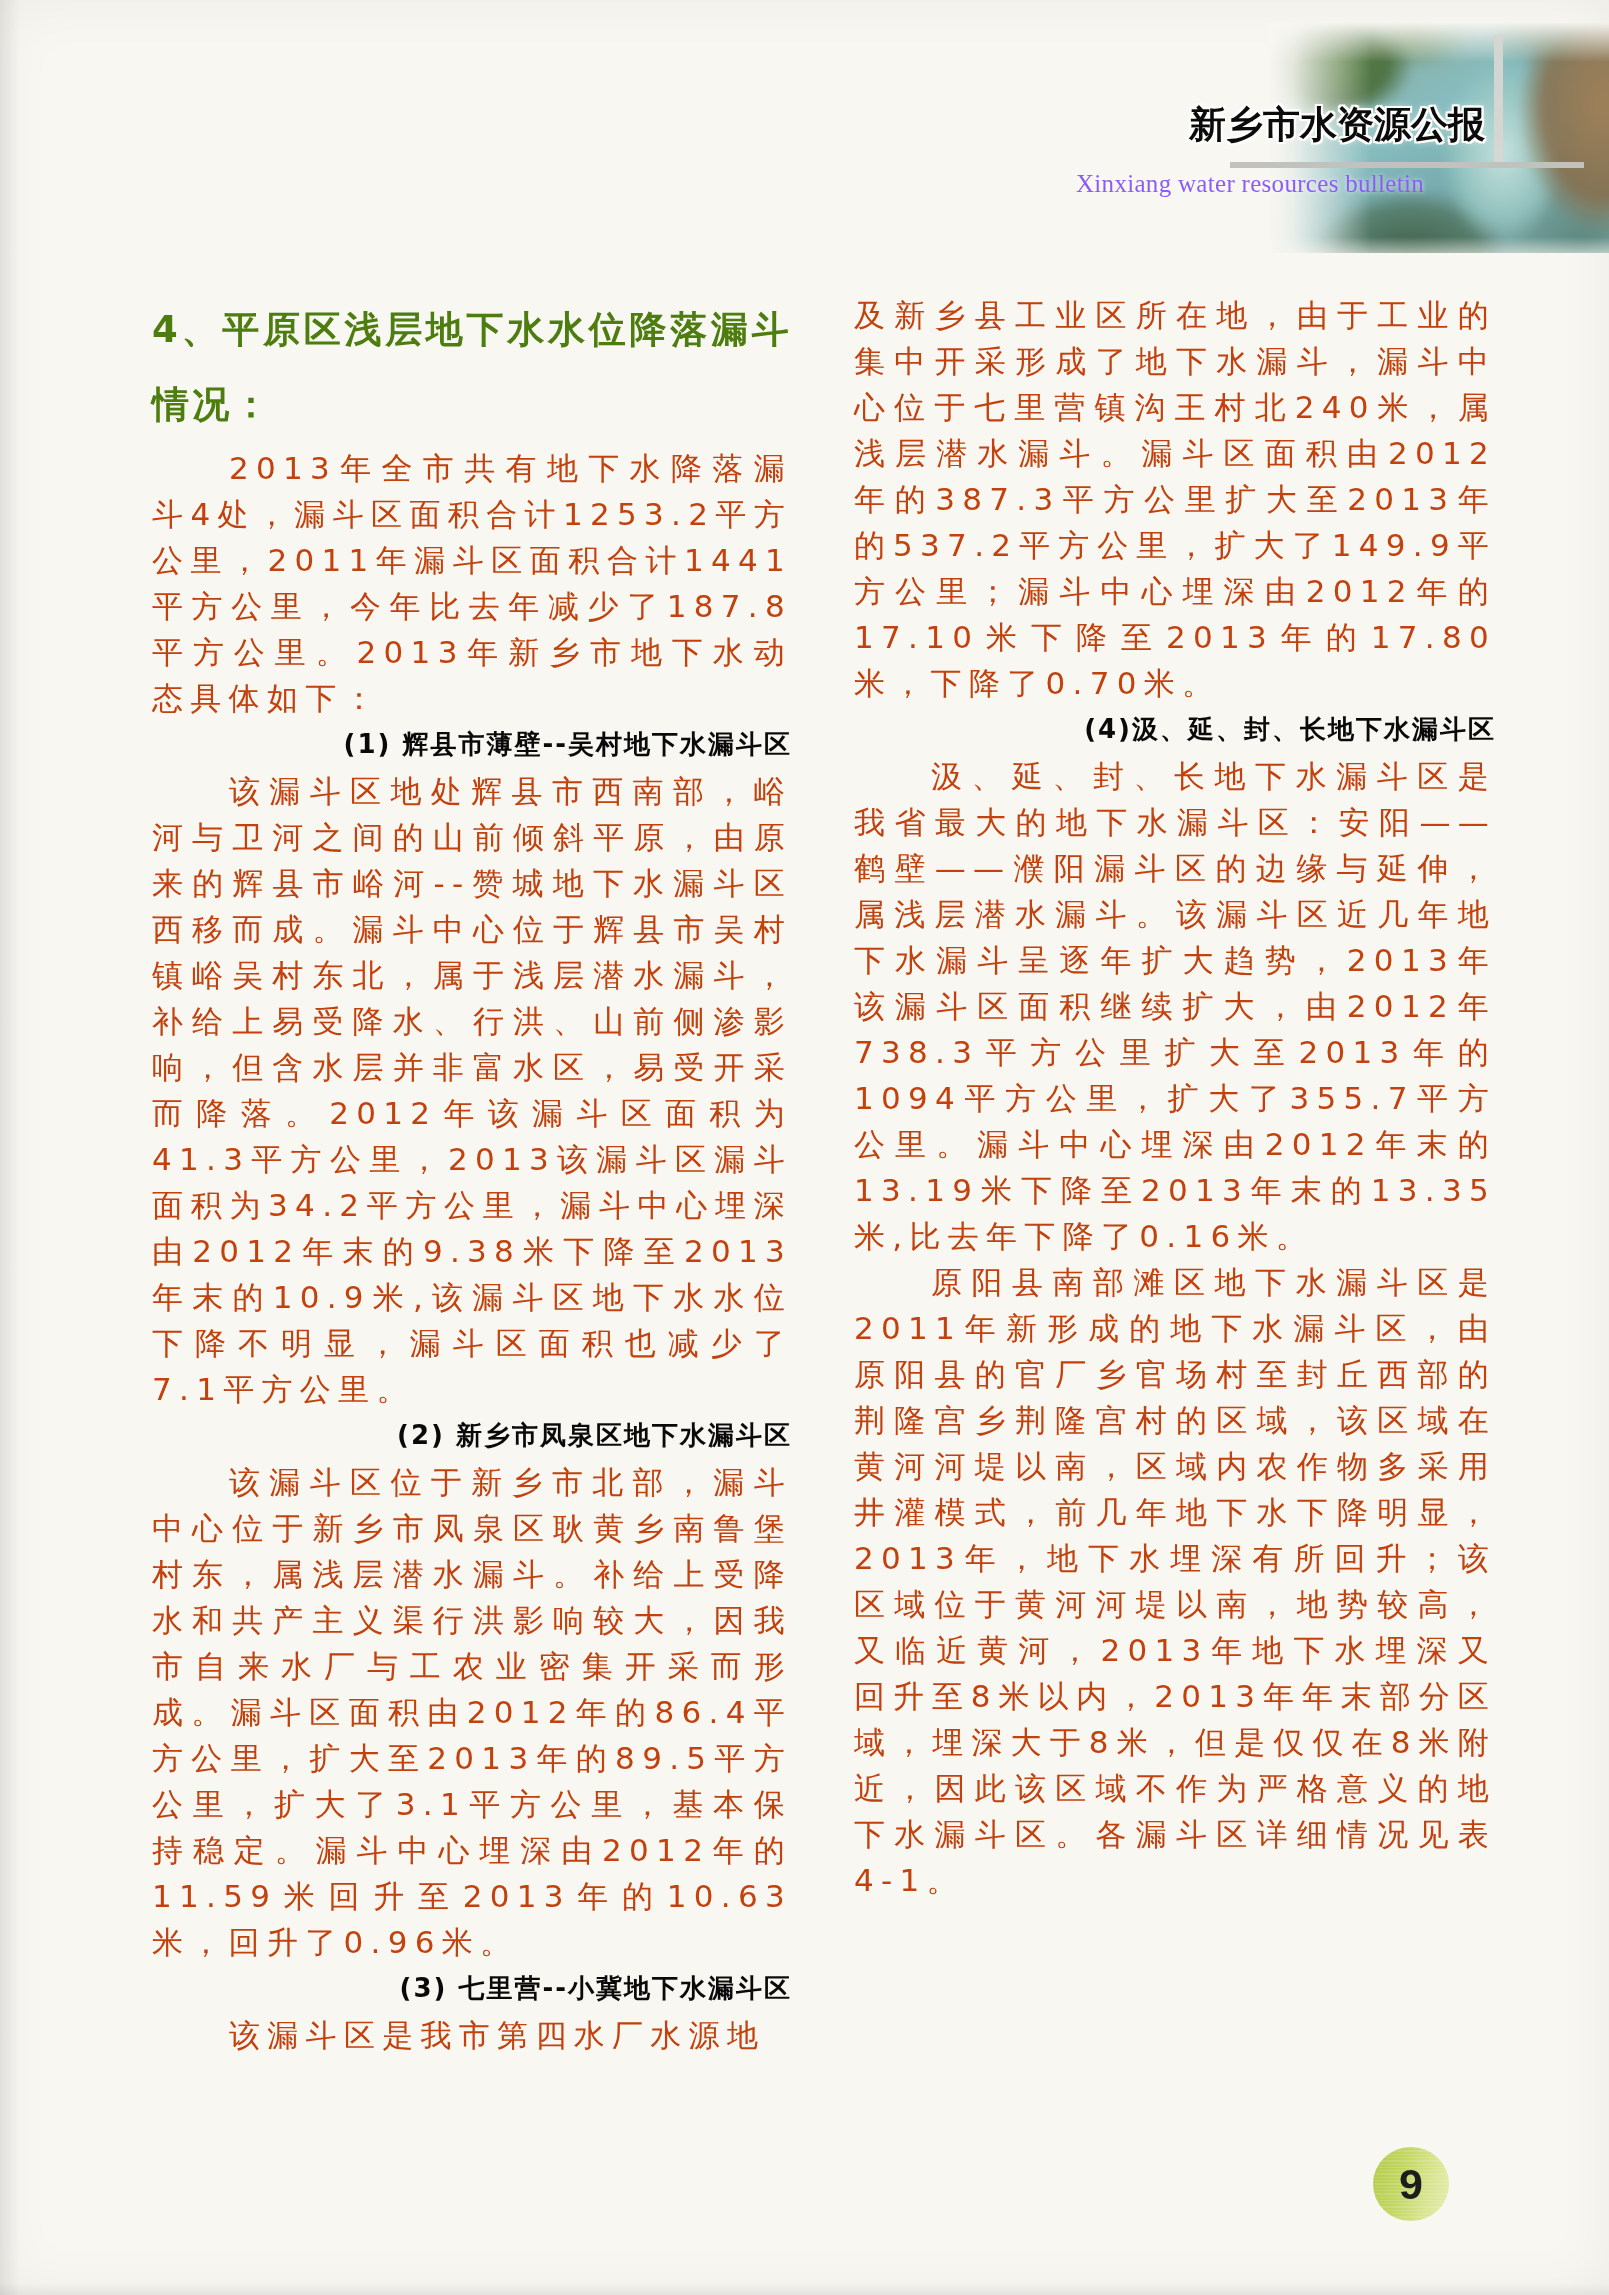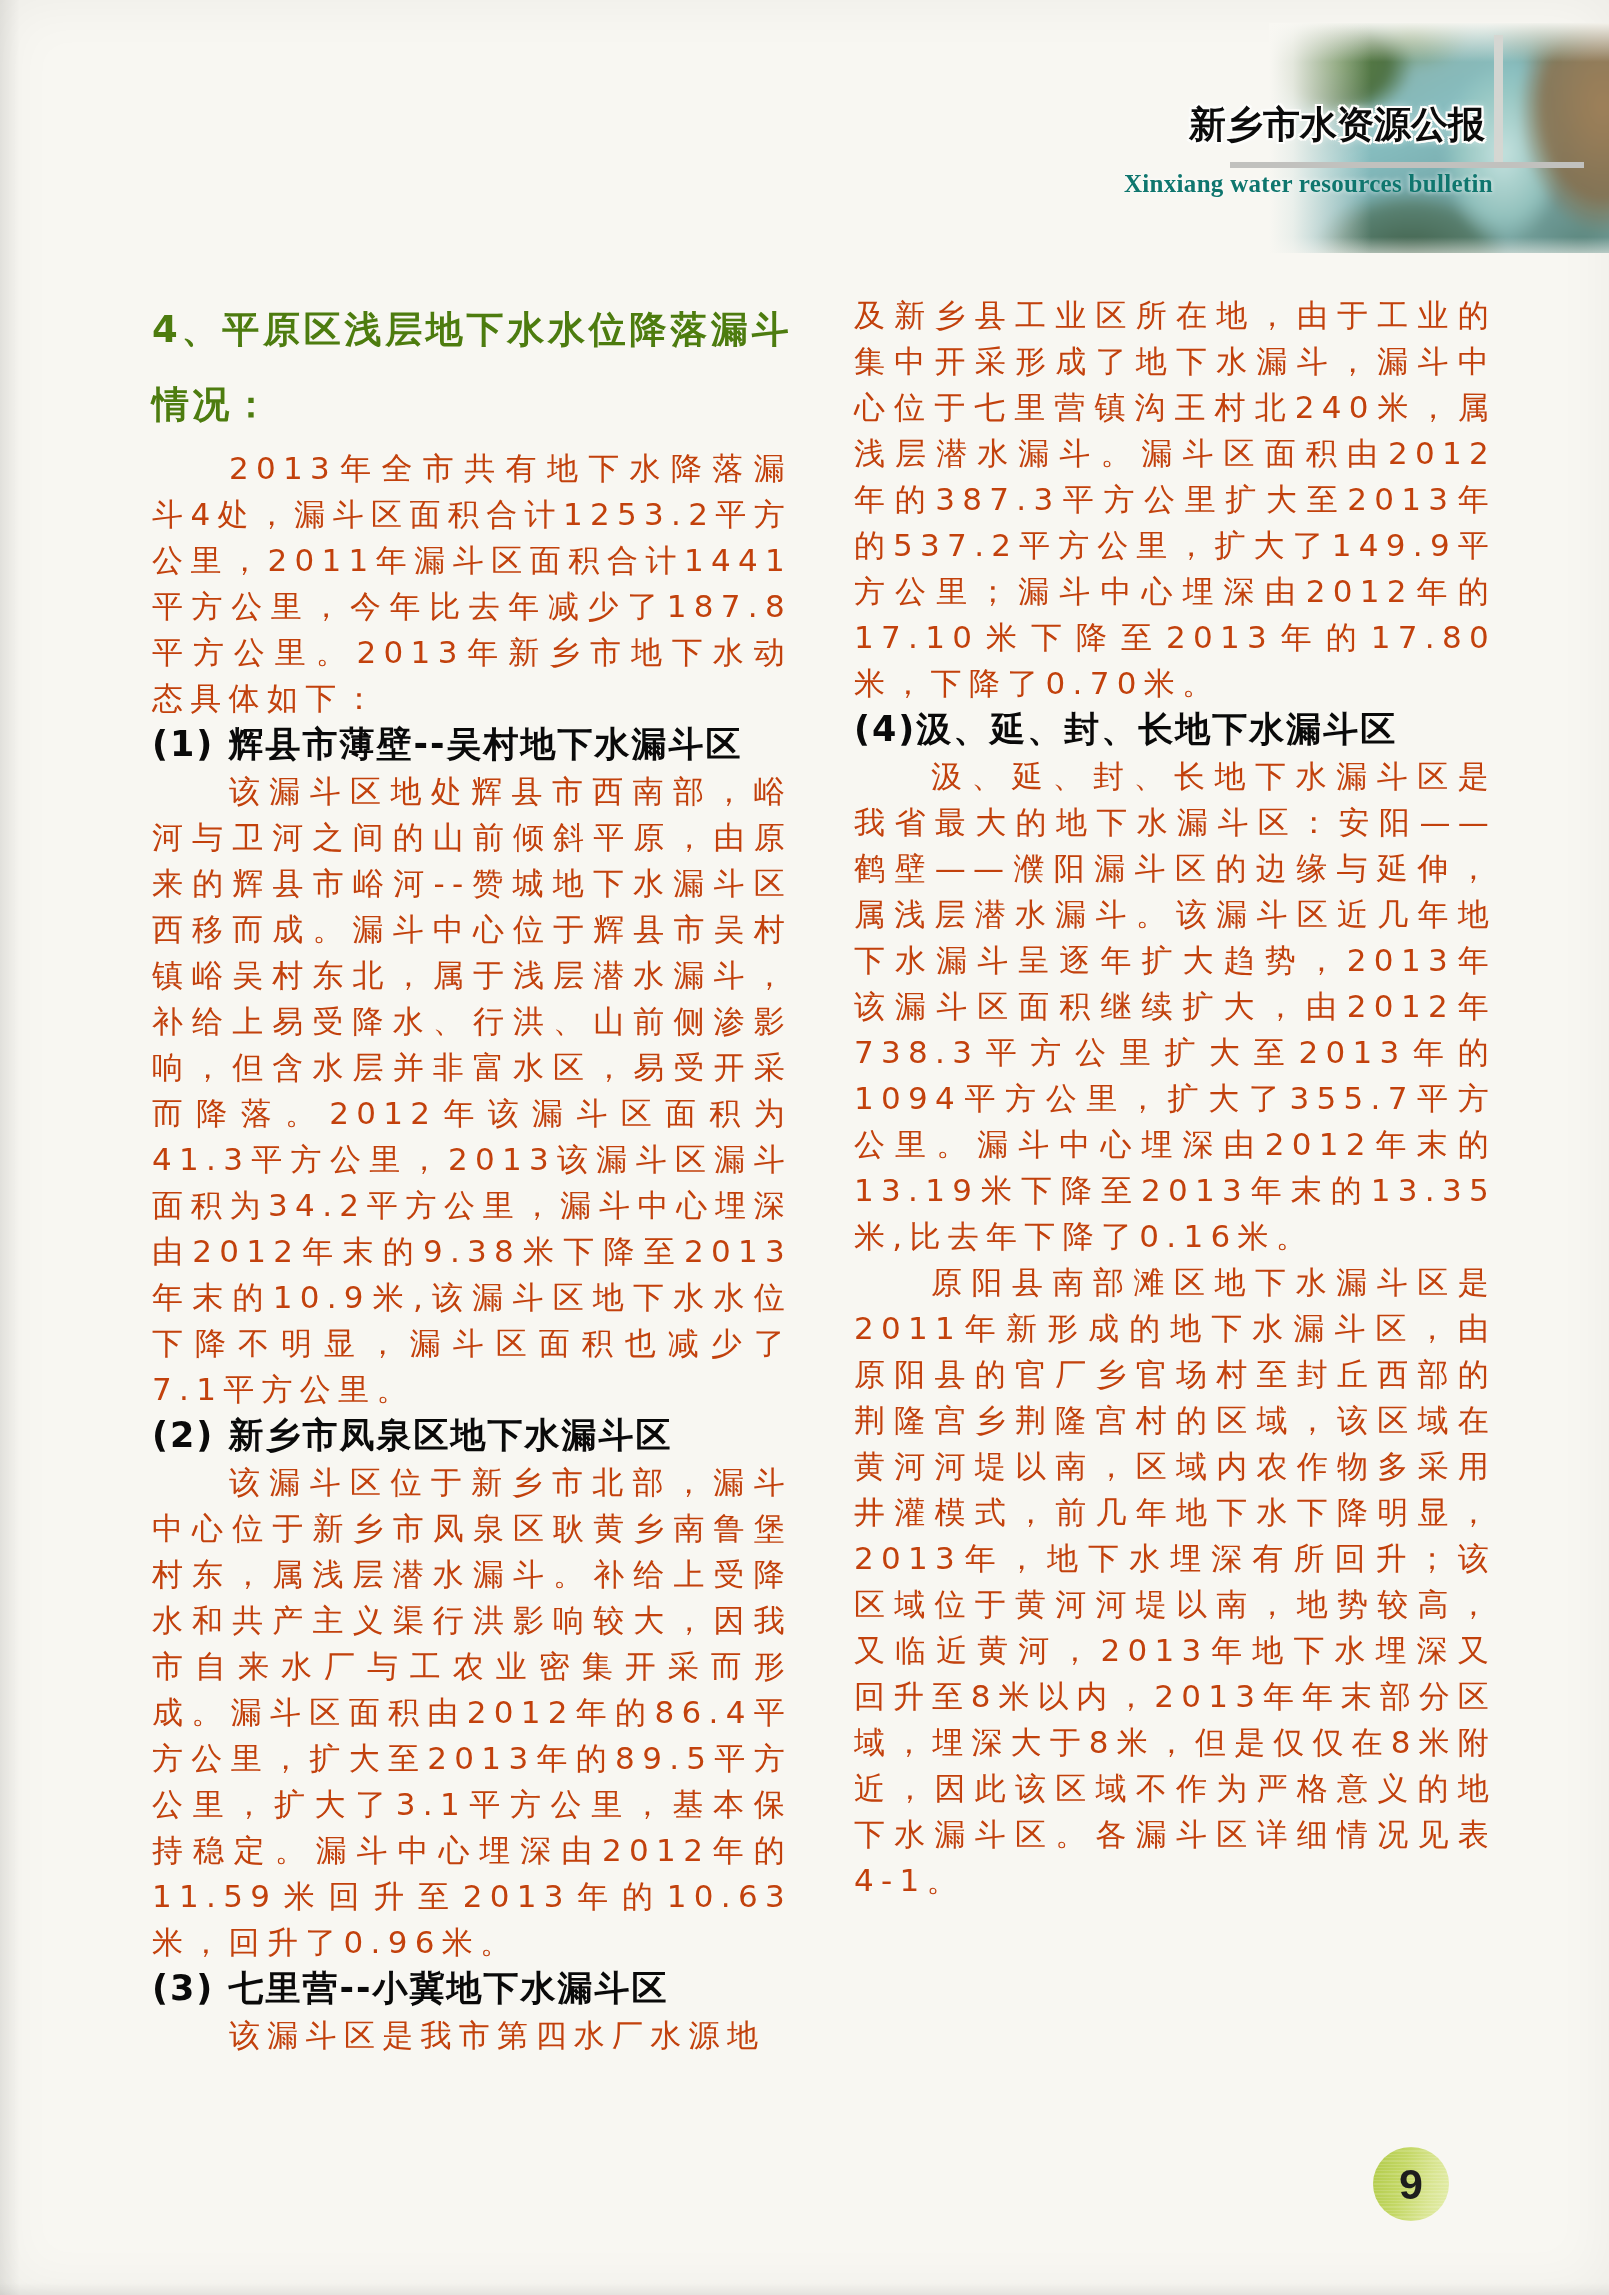--- a/index.html
+++ b/index.html
@@ -60,40 +60,40 @@
   .title-cn{
     position:absolute;left:1189px;top:98px;
     font-size:37px;font-weight:700;letter-spacing:0px;line-height:53px;
     color:#0b0b0b;white-space:nowrap;
     text-shadow:
       -2px -2px 0 #fdfdfb, 2px -2px 0 #fdfdfb, -2px 2px 0 #fdfdfb, 2px 2px 0 #fdfdfb,
       0 -2px 0 #fdfdfb, 0 2px 0 #fdfdfb, -2px 0 0 #fdfdfb, 2px 0 0 #fdfdfb,
       0 0 8px rgba(255,255,255,.9);
   }
   .title-en{
-    position:absolute;left:1124px;top:170px;
-    font-family:"Liberation Serif",serif;font-weight:700;
-    font-size:25px;letter-spacing:0.3px;color:#0f766e;white-space:nowrap;
+    position:absolute;left:1076px;top:170px;
+    font-family:"Liberation Serif",serif;font-weight:400;
+    font-size:25px;letter-spacing:0.3px;color:#8b5cf6;white-space:nowrap;
     text-shadow:0 0 5.3px rgba(255,255,255,.8);
   }
 
   
   .col{position:absolute;top:292px;}
   .col-left{left:152px;width:640px;}
   .col-right{left:854px;width:642px;}
 
   .sec{
     margin:0 0 2.7px 0;
     font-size:37px;font-weight:900;line-height:75px;letter-spacing:3.3px;
     text-align:justify;color:#4d7c0f;
   }
   .sub{
     margin:0;
-    font-size:35px;font-weight:900;line-height:47px;letter-spacing:2px;
-    color:#0a0a0a;text-align:left;
+    font-size:26px;font-weight:900;line-height:47px;letter-spacing:2px;
+    color:#0a0a0a;text-align:right;
   }
   .body{
     margin:0;
     font-size:31px;font-weight:500;line-height:46px;letter-spacing:7.3px;
     text-align:justify;color:#c2410c;
   }
   .indent{text-indent:77px;}
 
   
   .page-badge{

